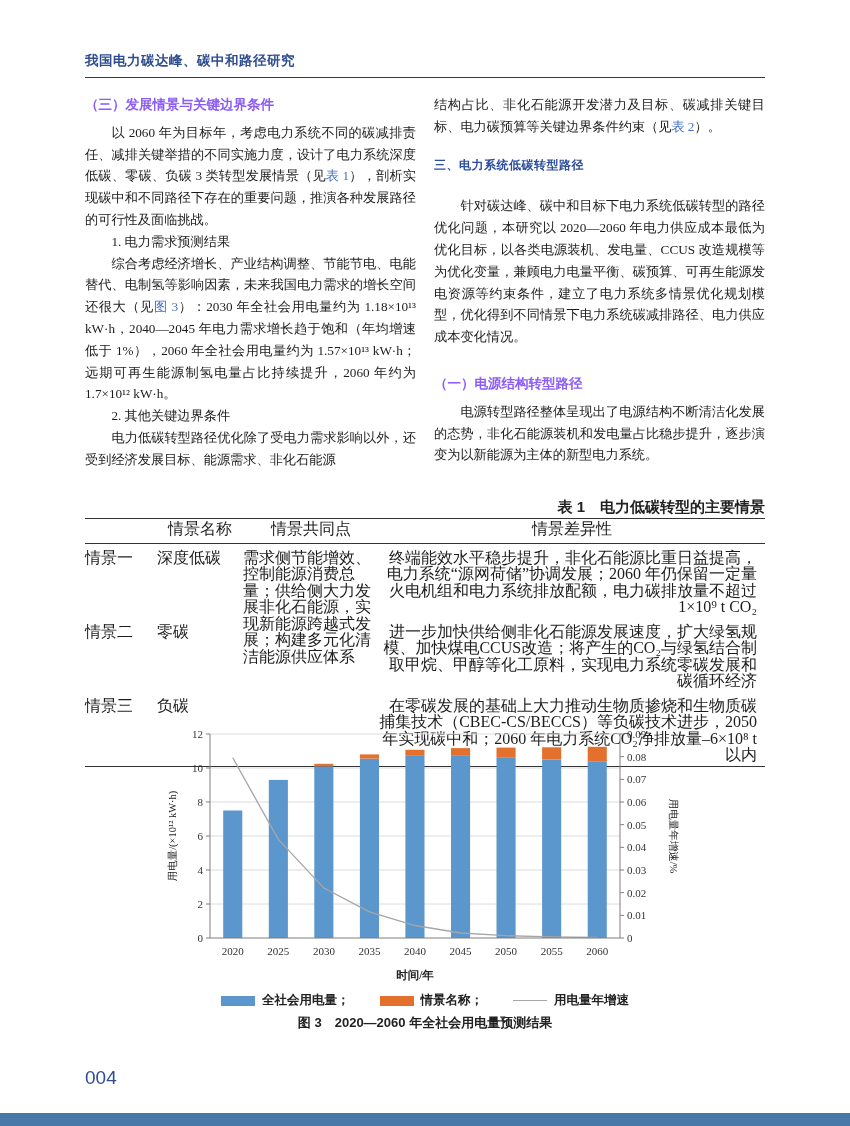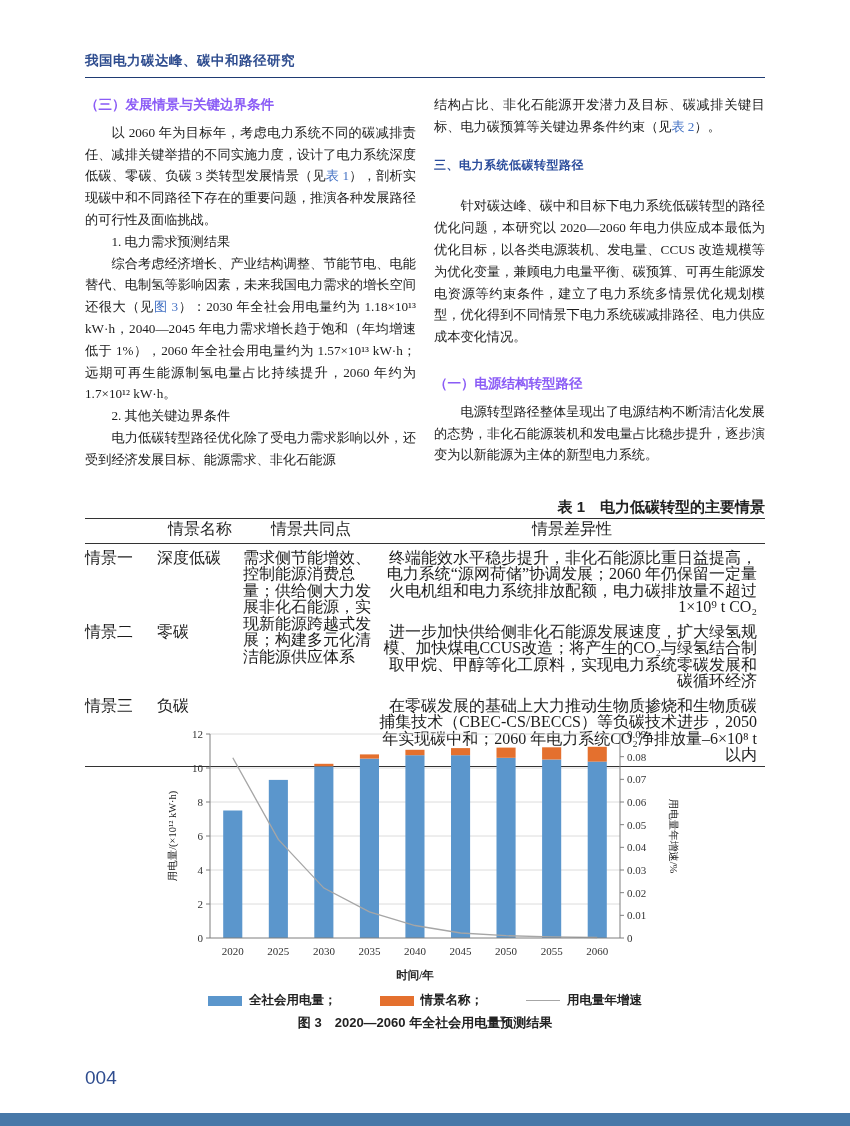--- a/index.html
+++ b/index.html
@@ -30,21 +30,21 @@
   table.scenario th{font-weight:normal;text-align:center;padding:2px 4px 5px;border-bottom:1px solid #333;}
   table.scenario td{vertical-align:top;padding:6px 8px 2px 0;}
   td.c-name{width:64px;padding-left:2px;}
   td.c-type{width:78px;}
   td.c-common{width:128px;}
   td.c-diff{padding-right:2px;text-align:right;}
   
   .chart-block{position:absolute;left:160px;top:720px;width:524px;height:264px;}
   .chart-block svg{font-family:"Liberation Serif","DejaVu Serif",serif;}
   .legend{position:absolute;left:85px;right:85px;top:992px;display:flex;justify-content:center;
-      align-items:center;gap:43px;font-family:"Liberation Sans","DejaVu Sans",sans-serif;
+      align-items:center;gap:30px;font-family:"Liberation Sans","DejaVu Sans",sans-serif;
       font-weight:bold;font-size:12.5px;color:#222;}
   .legend-item{display:flex;align-items:center;gap:7px;}
   .sw-rect{display:inline-block;width:34px;height:10px;}
   .sw-line{display:inline-block;width:34px;height:0;border-top:1.4px solid #a6a6a6;}
   .figure-caption{position:absolute;left:85px;right:85px;top:1014px;text-align:center;
       font-family:"Liberation Sans","DejaVu Sans",sans-serif;font-weight:bold;font-size:13px;color:#222;}
   
   .page-number{position:absolute;left:85px;top:1054px;color:#2f4d8f;
       font-family:Liberation Sans, sans-serif;font-size:19px;margin-top:13px;}
   .bottom-bar{position:absolute;left:0;right:0;bottom:0;height:13px;background:#4878a8;}

